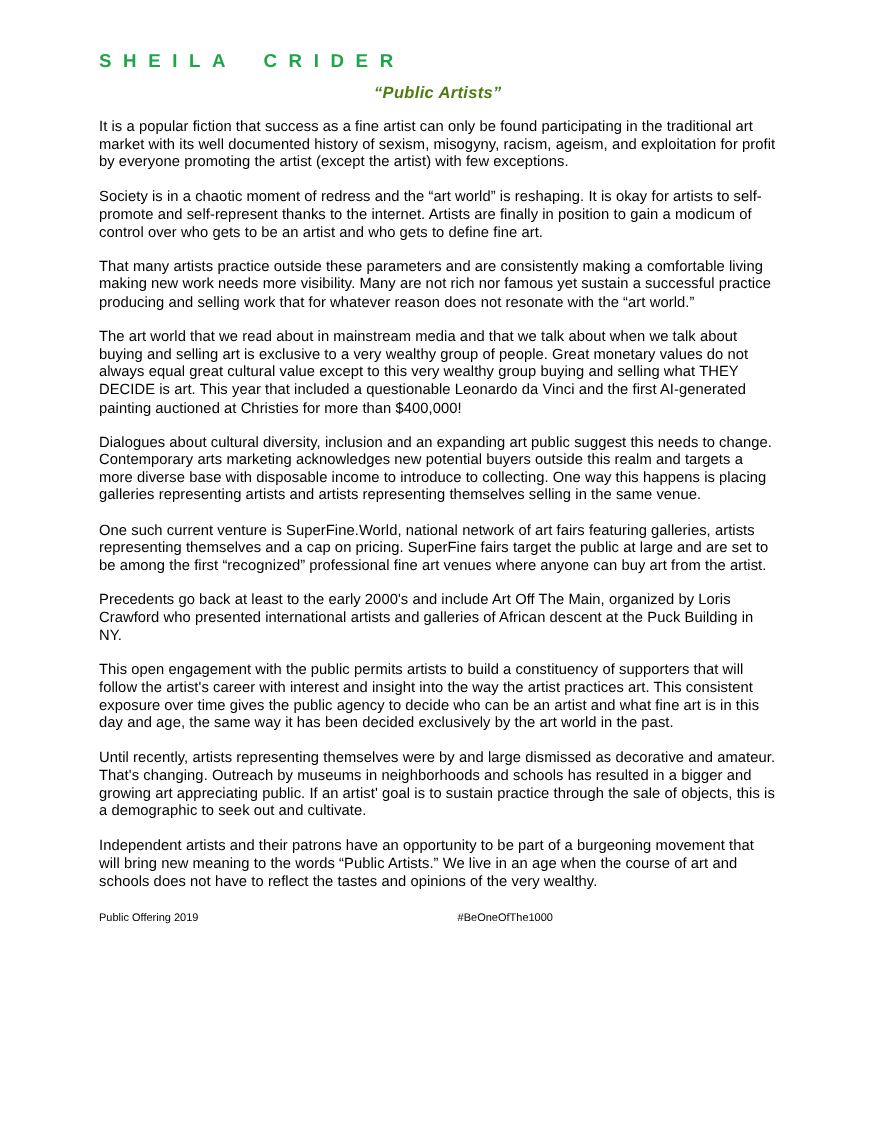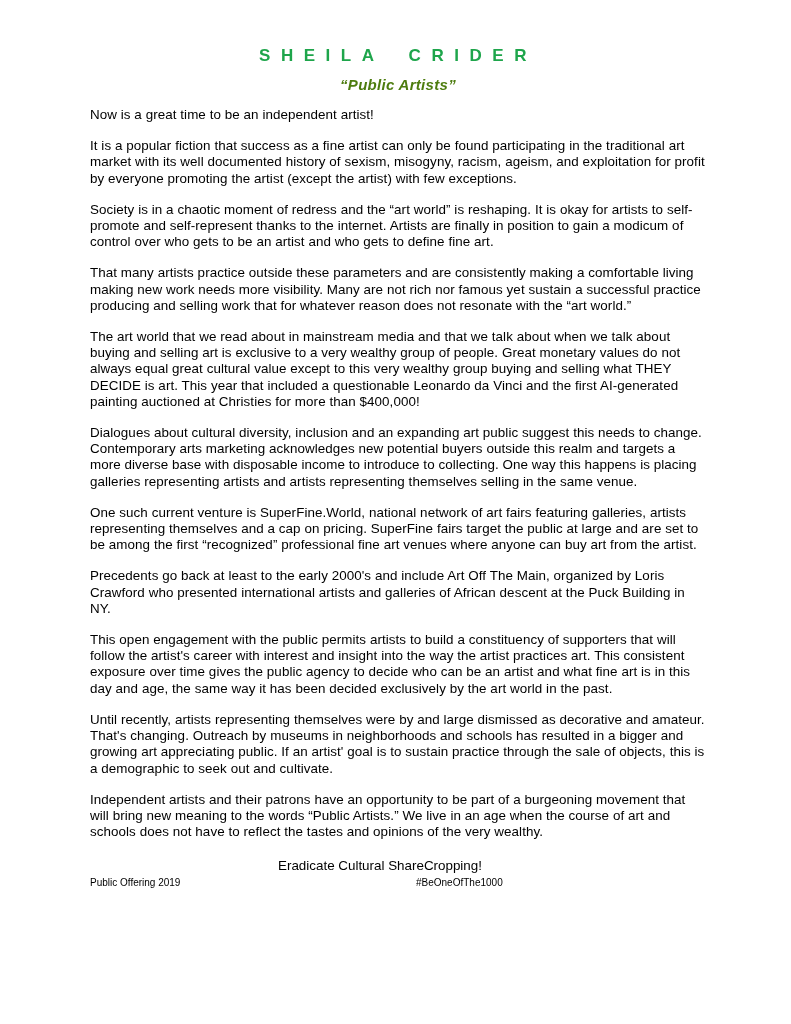--- a/index.html
+++ b/index.html
@@ -15,21 +15,20 @@
     overflow: hidden;
   }
   .page {
     box-sizing: border-box;
     width: 791px;
     height: 1024px;
     padding: 46px 85px 0 90px;
     background: #ffffff;
   }
   .doc-title {
-    text-align: center;
     font-size: 17px;
     font-weight: bold;
     letter-spacing: 0.62em;
     word-spacing: 0.55em;
     margin: 0 0 10px 0;
     white-space: nowrap;
   }
   .doc-subtitle {
     text-align: center;
     font-size: 15px;
@@ -67,34 +66,32 @@
 </head>
 <body>
 
 <div class="page">
 
   <h1 class="doc-title" style="color: rgb(30, 165, 75);">SHEILA CRIDER</h1>
 
   <div class="doc-subtitle">“Public Artists”</div>
 
   <div class="body-text">
-    <p>Now is a great time to be an independent artist!</p>
     <p>It is a popular fiction that success as a fine artist can only be found participating in the traditional art market with its well documented history of sexism, misogyny, racism, ageism, and exploitation for profit by everyone promoting the artist (except the artist) with few exceptions.</p>
     <p>Society is in a chaotic moment of redress and the “art world” is reshaping. It is okay for artists to self-promote and self-represent thanks to the internet. Artists are finally in position to gain a modicum of control over who gets to be an artist and who gets to define fine art.</p>
     <p>That many artists practice outside these parameters and are consistently making a comfortable living making new work needs more visibility. Many are not rich nor famous yet sustain a successful practice producing and selling work that for whatever reason does not resonate with the “art world.”</p>
     <p>The art world that we read about in mainstream media and that we talk about when we talk about buying and selling art is exclusive to a very wealthy group of people. Great monetary values do not always equal great cultural value except to this very wealthy group buying and selling what THEY DECIDE is art. This year that included a questionable Leonardo da Vinci and the first AI-generated painting auctioned at Christies for more than $400,000!</p>
     <p>Dialogues about cultural diversity, inclusion and an expanding art public suggest this needs to change. Contemporary arts marketing acknowledges new potential buyers outside this realm and targets a more diverse base with disposable income to introduce to collecting. One way this happens is placing galleries representing artists and artists representing themselves selling in the same venue.</p>
     <p>One such current venture is SuperFine.World, national network of art fairs featuring galleries, artists representing themselves and a cap on pricing. SuperFine fairs target the public at large and are set to be among the first “recognized” professional fine art venues where anyone can buy art from the artist.</p>
     <p>Precedents go back at least to the early 2000's and include Art Off The Main, organized by Loris Crawford who presented international artists and galleries of African descent at the Puck Building in NY.</p>
     <p>This open engagement with the public permits artists to build a constituency of supporters that will follow the artist's career with interest and insight into the way the artist practices art. This consistent exposure over time gives the public agency to decide who can be an artist and what fine art is in this day and age, the same way it has been decided exclusively by the art world in the past.</p>
     <p>Until recently, artists representing themselves were by and large dismissed as decorative and amateur. That's changing. Outreach by museums in neighborhoods and schools has resulted in a bigger and growing art appreciating public. If an artist' goal is to sustain practice through the sale of objects, this is a demographic to seek out and cultivate.</p>
     <p>Independent artists and their patrons have an opportunity to be part of a burgeoning movement that will bring new meaning to the words “Public Artists.” We live in an age when the course of art and schools does not have to reflect the tastes and opinions of the very wealthy.</p>
   </div>
 
   <div class="footer">
-    <p class="footer-slogan">Eradicate Cultural ShareCropping!</p>
     <div class="footer-row">
       <span class="left">Public Offering 2019</span>
       <span class="center">#BeOneOfThe1000</span>
     </div>
   </div>
 
 </div>
 
 </body></html>

